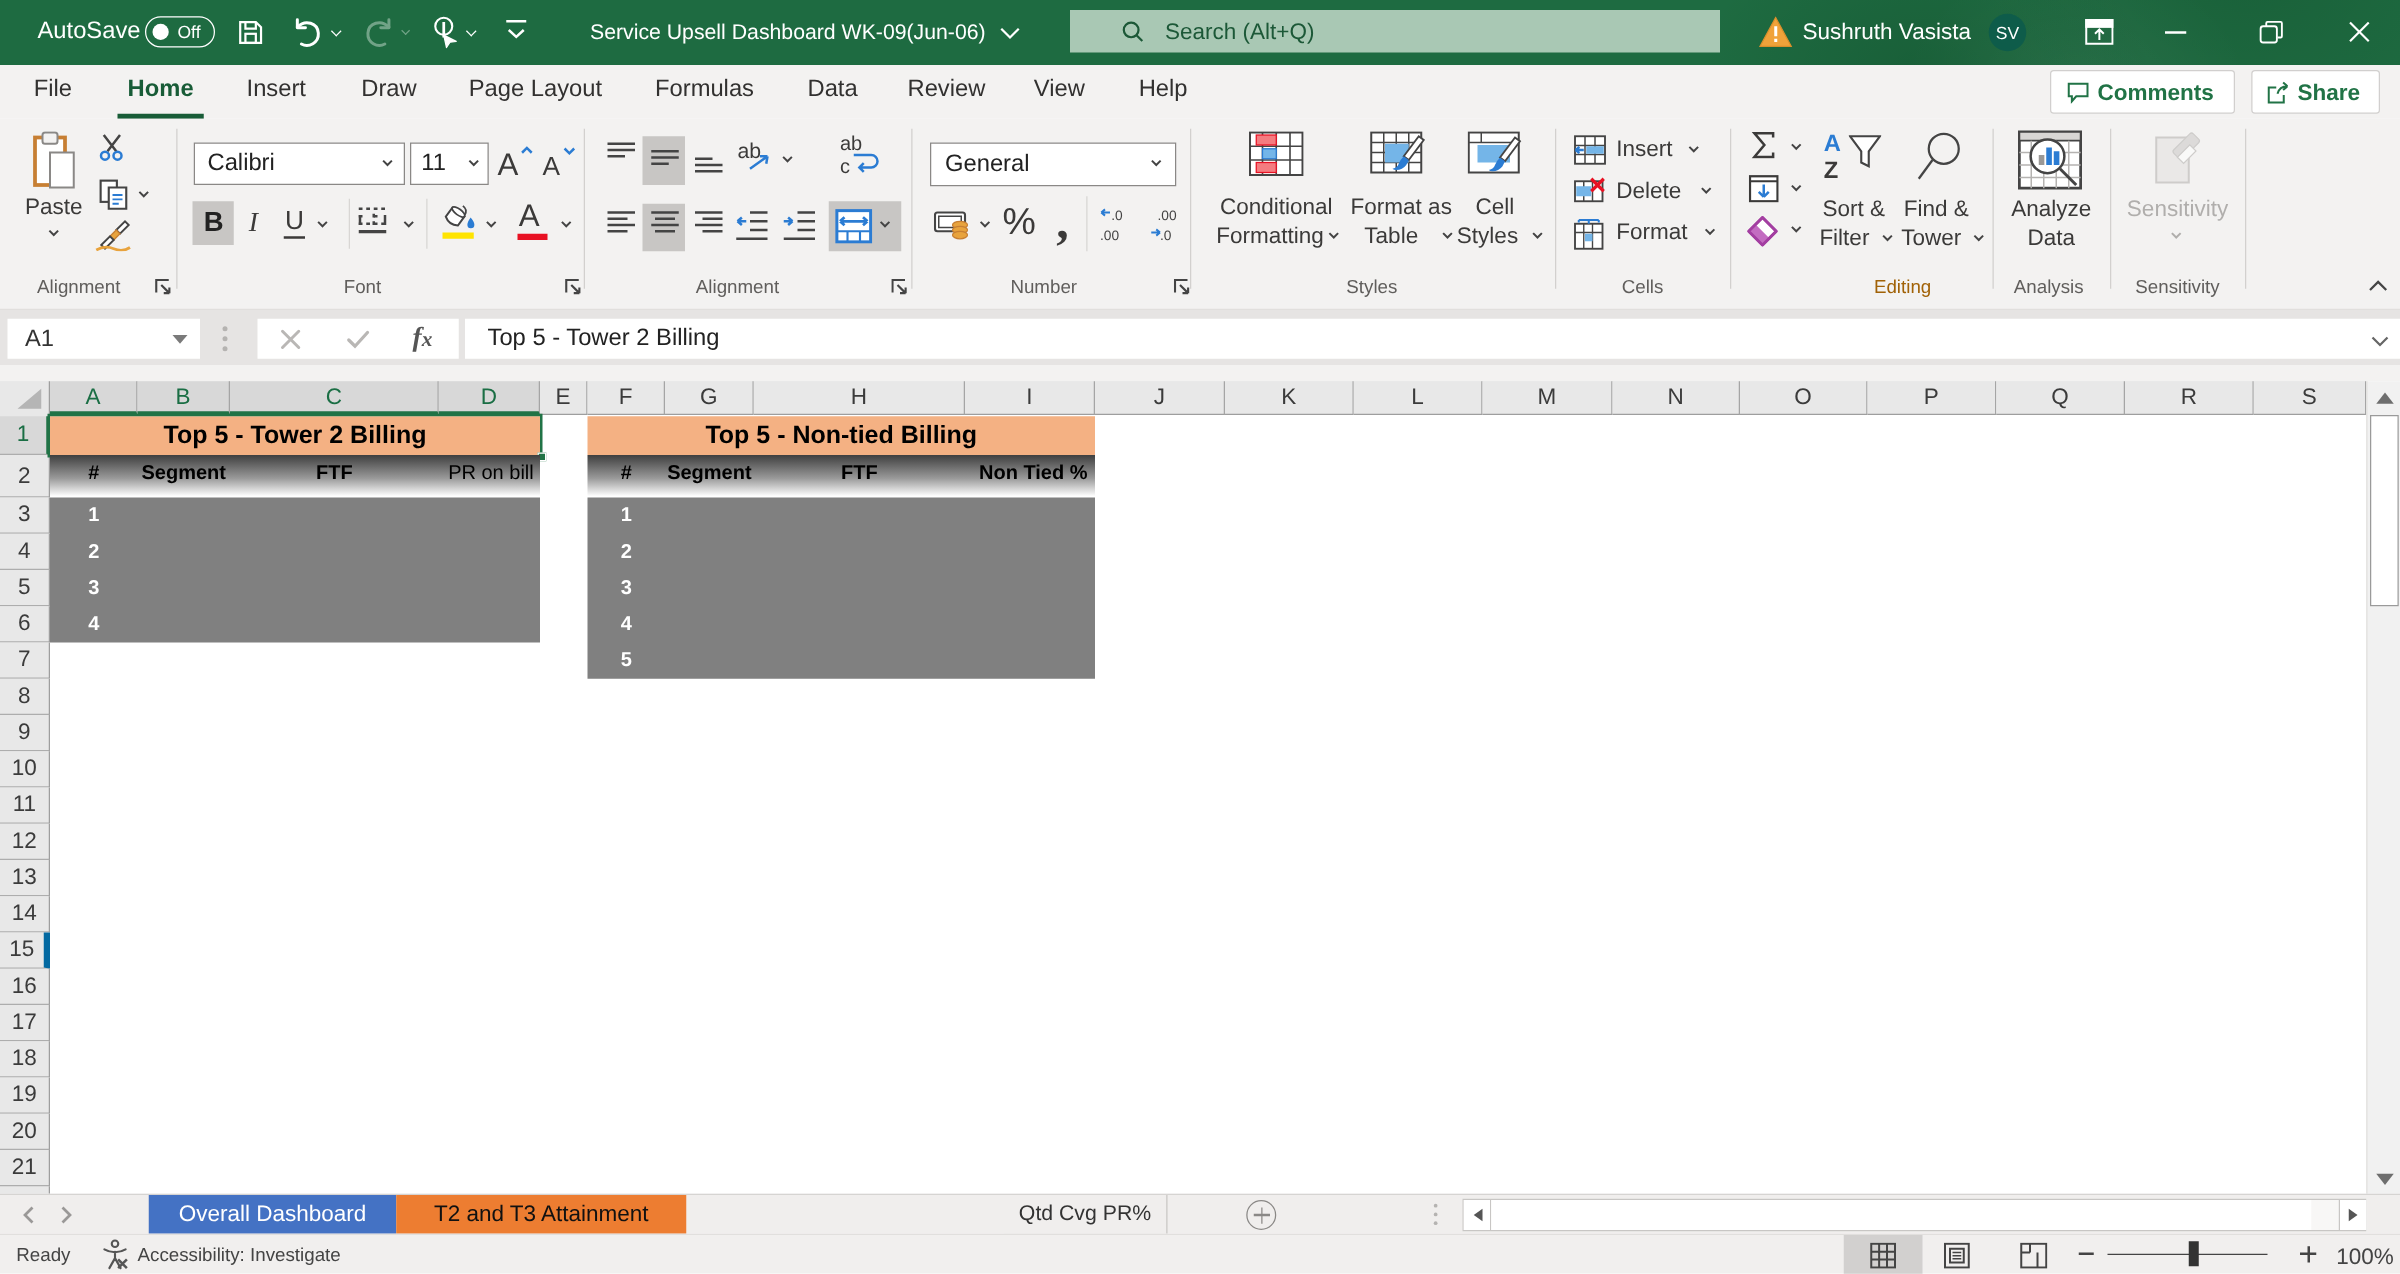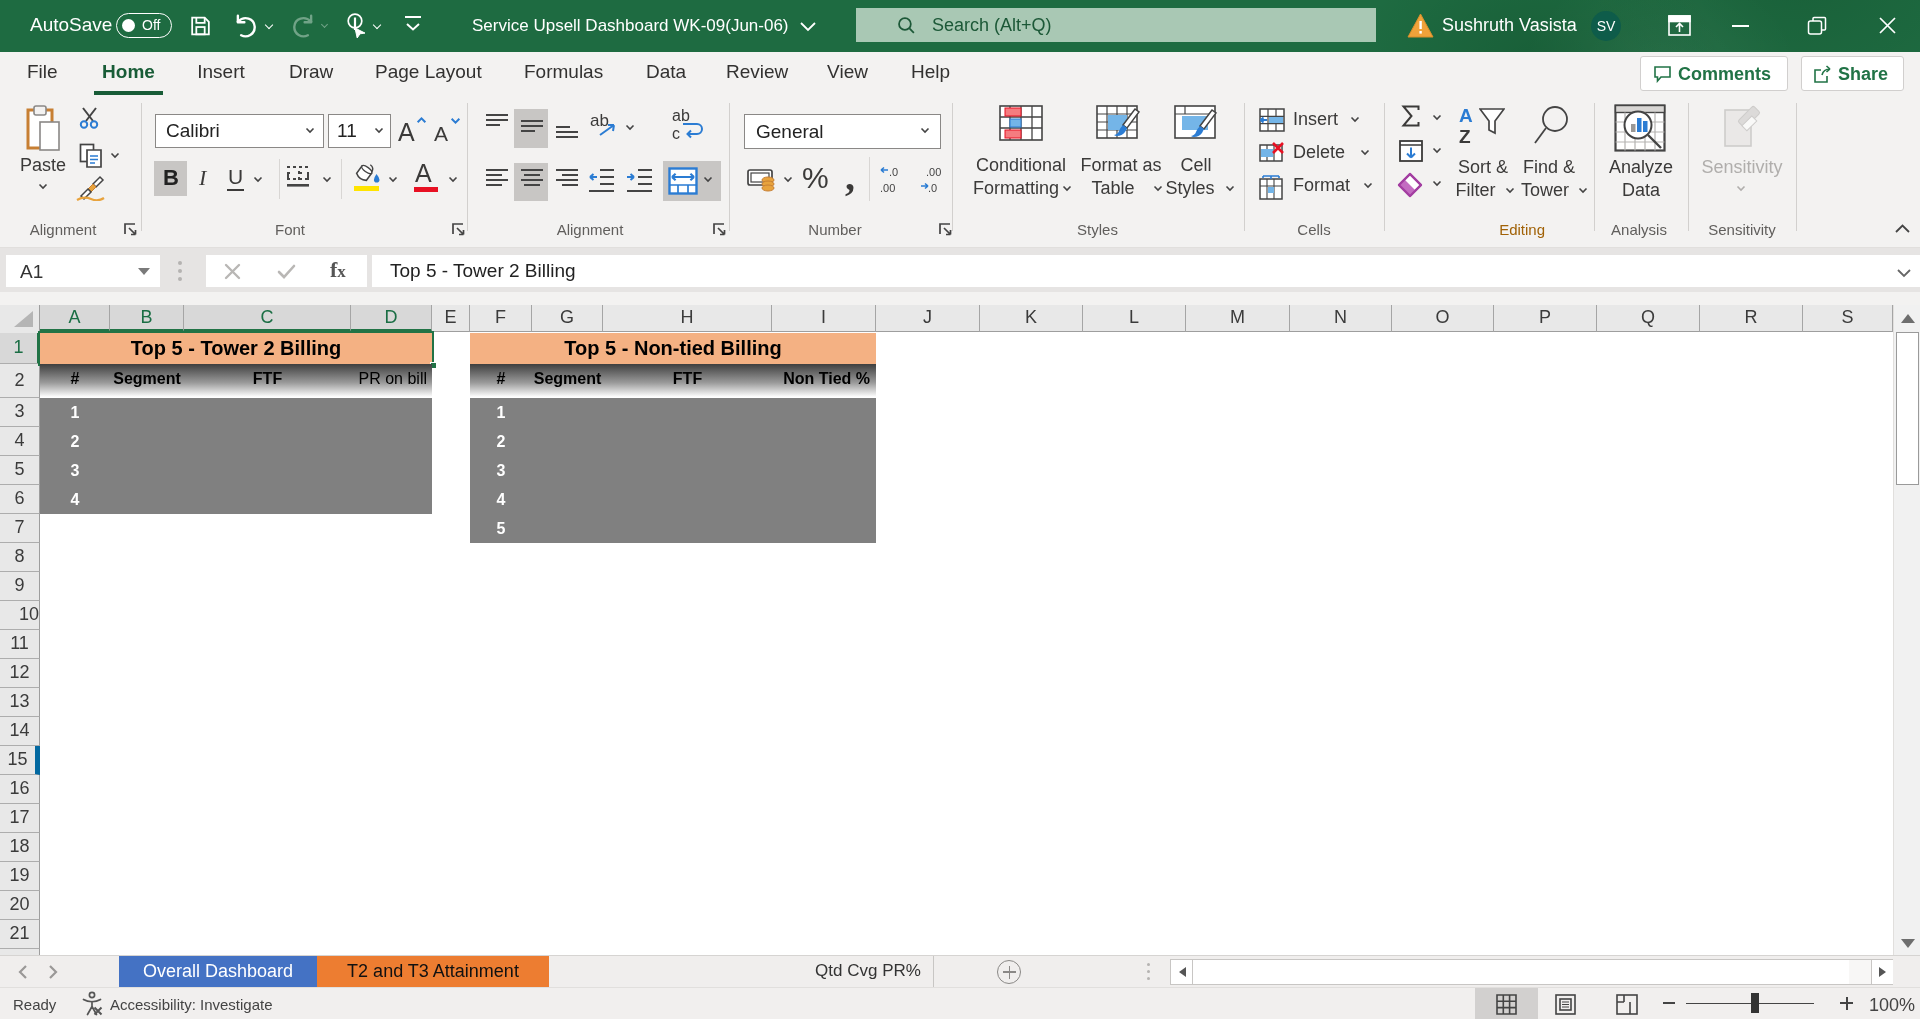--- a/index.html
+++ b/index.html
@@ -459,21 +459,21 @@
  <div class="abs" style="left:178px;top:13px;width:4px;height:4px;background:#b5b3b1;border-radius:50%"></div>
  <div class="abs" style="left:178px;top:21px;width:4px;height:4px;background:#b5b3b1;border-radius:50%"></div>
  <div class="abs" style="left:178px;top:29px;width:4px;height:4px;background:#b5b3b1;border-radius:50%"></div>
  <div class="abs" style="left:206px;top:7px;width:161px;height:32px;background:#fff"></div>
  <svg class="abs" style="left:224px;top:15px" width="17" height="17" viewBox="0 0 17 17" stroke="#b9b7b5" stroke-width="2.4" stroke-linecap="round">
         <path d="M2 2 L15 15 M15 2 L2 15"></path>
       </svg>
  <svg class="abs" style="left:277px;top:15px" width="19" height="17" viewBox="0 0 19 17" fill="none" stroke="#b9b7b5" stroke-width="2.6" stroke-linecap="round">
         <path d="M2 9 L7 14 L17 3"></path>
       </svg>
- <div class="abs" style="left:330px;top:9px;font-size:22px;font-family:'Liberation Serif',serif;color:#555;font-weight:bold">f<span style="font-size:17px">x</span></div>
+ <div class="abs" style="left:330px;top:9px;font-size:22px;font-style:italic;font-family:'Liberation Serif',serif;color:#555;font-weight:bold">f<span style="font-size:17px">x</span></div>
  <div class="abs" style="left:372px;top:7px;width:1516px;height:32px;background:#fff"></div>
  <div class="abs" style="left:390px;top:12px;font-size:19px;color:#222">Top 5 - Tower 2 Billing</div>
  <div class="abs" style="left:1888px;top:7px;width:32px;height:32px;background:#fff"></div>
  <svg class="abs" style="left:1896px;top:20px" width="16" height="10" viewBox="0 0 16 10" fill="none" stroke="#666" stroke-width="1.8">
         <path d="M2 2 l6 6 l6 -6"></path>
       </svg>
 </div>
 <div class="abs" style="left:0;top:292px;width:1920px;height:663px;background:#fff">
 <div class="abs" style="left:0;top:0;width:1920px;height:13px;background:#f3f2f1"></div>
 <div class="abs" style="left:0;top:13px;width:1893px;height:27px;background:#e8e8e8;border-bottom:1px solid #9e9e9e"></div>
@@ -501,21 +501,21 @@
 <div class="abs" style="left:0;top:40px;width:40px;height:623px;background:#e8e8e8;border-right:1px solid #9e9e9e"></div>
 <div class="abs" style="left:0;top:41px;width:40px;height:31px;background:#d8d8d8;border-right:3px solid #217346;border-bottom:1px solid #adadad;color:#1a6e44;font-size:18px;text-align:center;line-height:29px">1</div>
 <div class="abs" style="left:0;top:72px;width:40px;height:34px;background:#e8e8e8;border-right:1px solid #9e9e9e;border-bottom:1px solid #adadad;color:#3b3b3b;font-size:18px;text-align:center;line-height:32px">2</div>
 <div class="abs" style="left:0;top:106px;width:40px;height:29px;background:#e8e8e8;border-right:1px solid #9e9e9e;border-bottom:1px solid #adadad;color:#3b3b3b;font-size:18px;text-align:center;line-height:27px">3</div>
 <div class="abs" style="left:0;top:135px;width:40px;height:29px;background:#e8e8e8;border-right:1px solid #9e9e9e;border-bottom:1px solid #adadad;color:#3b3b3b;font-size:18px;text-align:center;line-height:27px">4</div>
 <div class="abs" style="left:0;top:164px;width:40px;height:29px;background:#e8e8e8;border-right:1px solid #9e9e9e;border-bottom:1px solid #adadad;color:#3b3b3b;font-size:18px;text-align:center;line-height:27px">5</div>
 <div class="abs" style="left:0;top:193px;width:40px;height:29px;background:#e8e8e8;border-right:1px solid #9e9e9e;border-bottom:1px solid #adadad;color:#3b3b3b;font-size:18px;text-align:center;line-height:27px">6</div>
 <div class="abs" style="left:0;top:222px;width:40px;height:29px;background:#e8e8e8;border-right:1px solid #9e9e9e;border-bottom:1px solid #adadad;color:#3b3b3b;font-size:18px;text-align:center;line-height:27px">7</div>
 <div class="abs" style="left:0;top:251px;width:40px;height:29px;background:#e8e8e8;border-right:1px solid #9e9e9e;border-bottom:1px solid #adadad;color:#3b3b3b;font-size:18px;text-align:center;line-height:27px">8</div>
 <div class="abs" style="left:0;top:280px;width:40px;height:29px;background:#e8e8e8;border-right:1px solid #9e9e9e;border-bottom:1px solid #adadad;color:#3b3b3b;font-size:18px;text-align:center;line-height:27px">9</div>
-<div class="abs" style="left:0;top:309px;width:40px;height:29px;background:#e8e8e8;border-right:1px solid #9e9e9e;border-bottom:1px solid #adadad;color:#3b3b3b;font-size:18px;text-align:right;line-height:27px">10</div>
+<div class="abs" style="left:0;top:309px;width:40px;height:29px;background:#e8e8e8;border-right:1px solid #9e9e9e;border-bottom:1px solid #adadad;color:#3b3b3b;font-size:18px;text-align:center;line-height:27px">10</div>
 <div class="abs" style="left:0;top:338px;width:40px;height:29px;background:#e8e8e8;border-right:1px solid #9e9e9e;border-bottom:1px solid #adadad;color:#3b3b3b;font-size:18px;text-align:center;line-height:27px">11</div>
 <div class="abs" style="left:0;top:367px;width:40px;height:29px;background:#e8e8e8;border-right:1px solid #9e9e9e;border-bottom:1px solid #adadad;color:#3b3b3b;font-size:18px;text-align:center;line-height:27px">12</div>
 <div class="abs" style="left:0;top:396px;width:40px;height:29px;background:#e8e8e8;border-right:1px solid #9e9e9e;border-bottom:1px solid #adadad;color:#3b3b3b;font-size:18px;text-align:center;line-height:27px">13</div>
 <div class="abs" style="left:0;top:425px;width:40px;height:29px;background:#e8e8e8;border-right:1px solid #9e9e9e;border-bottom:1px solid #adadad;color:#3b3b3b;font-size:18px;text-align:center;line-height:27px">14</div>
 <div class="abs" style="left:0;top:454px;width:40px;height:29px;background:#e8e8e8;border-right:5px solid #0369a1;border-bottom:1px solid #adadad;color:#3b3b3b;font-size:18px;text-align:center;line-height:27px">15</div>
 <div class="abs" style="left:0;top:483px;width:40px;height:29px;background:#e8e8e8;border-right:1px solid #9e9e9e;border-bottom:1px solid #adadad;color:#3b3b3b;font-size:18px;text-align:center;line-height:27px">16</div>
 <div class="abs" style="left:0;top:512px;width:40px;height:29px;background:#e8e8e8;border-right:1px solid #9e9e9e;border-bottom:1px solid #adadad;color:#3b3b3b;font-size:18px;text-align:center;line-height:27px">17</div>
 <div class="abs" style="left:0;top:541px;width:40px;height:29px;background:#e8e8e8;border-right:1px solid #9e9e9e;border-bottom:1px solid #adadad;color:#3b3b3b;font-size:18px;text-align:center;line-height:27px">18</div>
 <div class="abs" style="left:0;top:570px;width:40px;height:29px;background:#e8e8e8;border-right:1px solid #9e9e9e;border-bottom:1px solid #adadad;color:#3b3b3b;font-size:18px;text-align:center;line-height:27px">19</div>
 <div class="abs" style="left:0;top:599px;width:40px;height:29px;background:#e8e8e8;border-right:1px solid #9e9e9e;border-bottom:1px solid #adadad;color:#3b3b3b;font-size:18px;text-align:center;line-height:27px">20</div>

